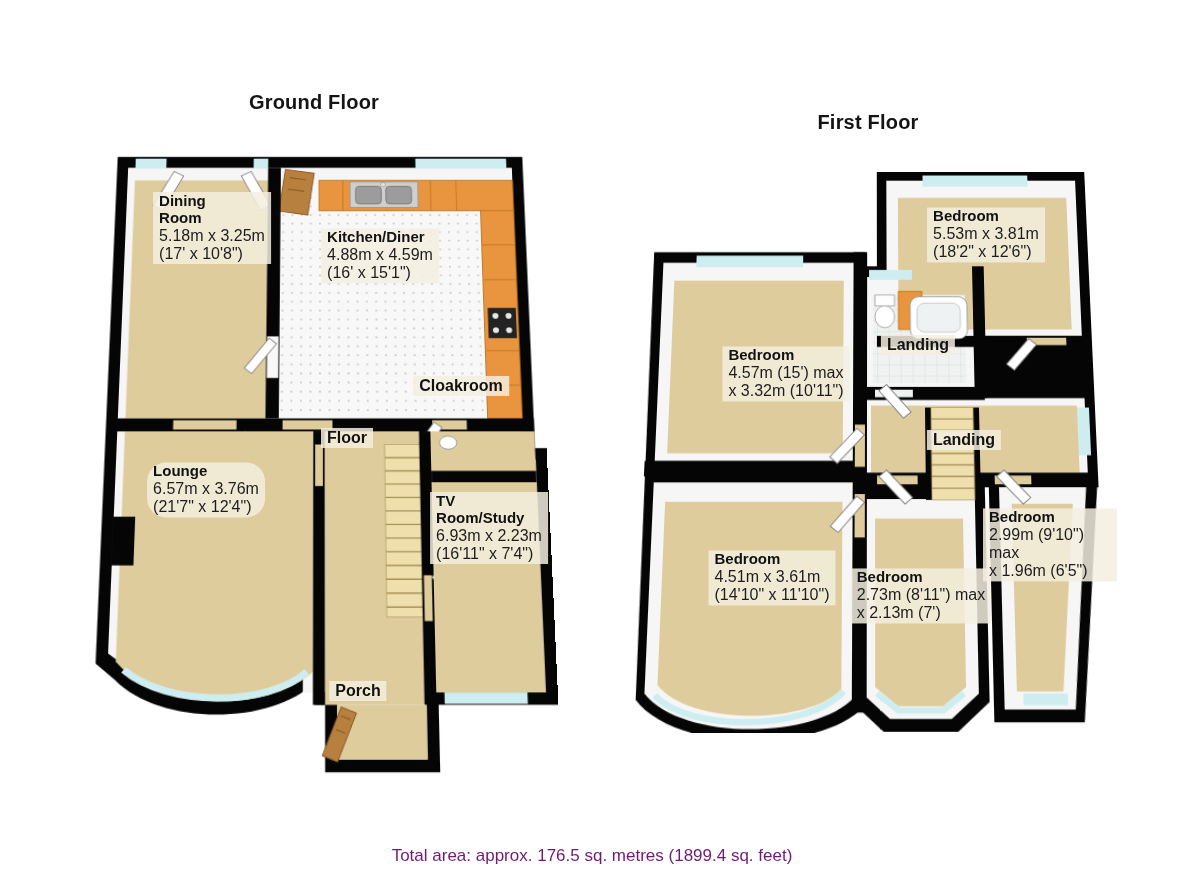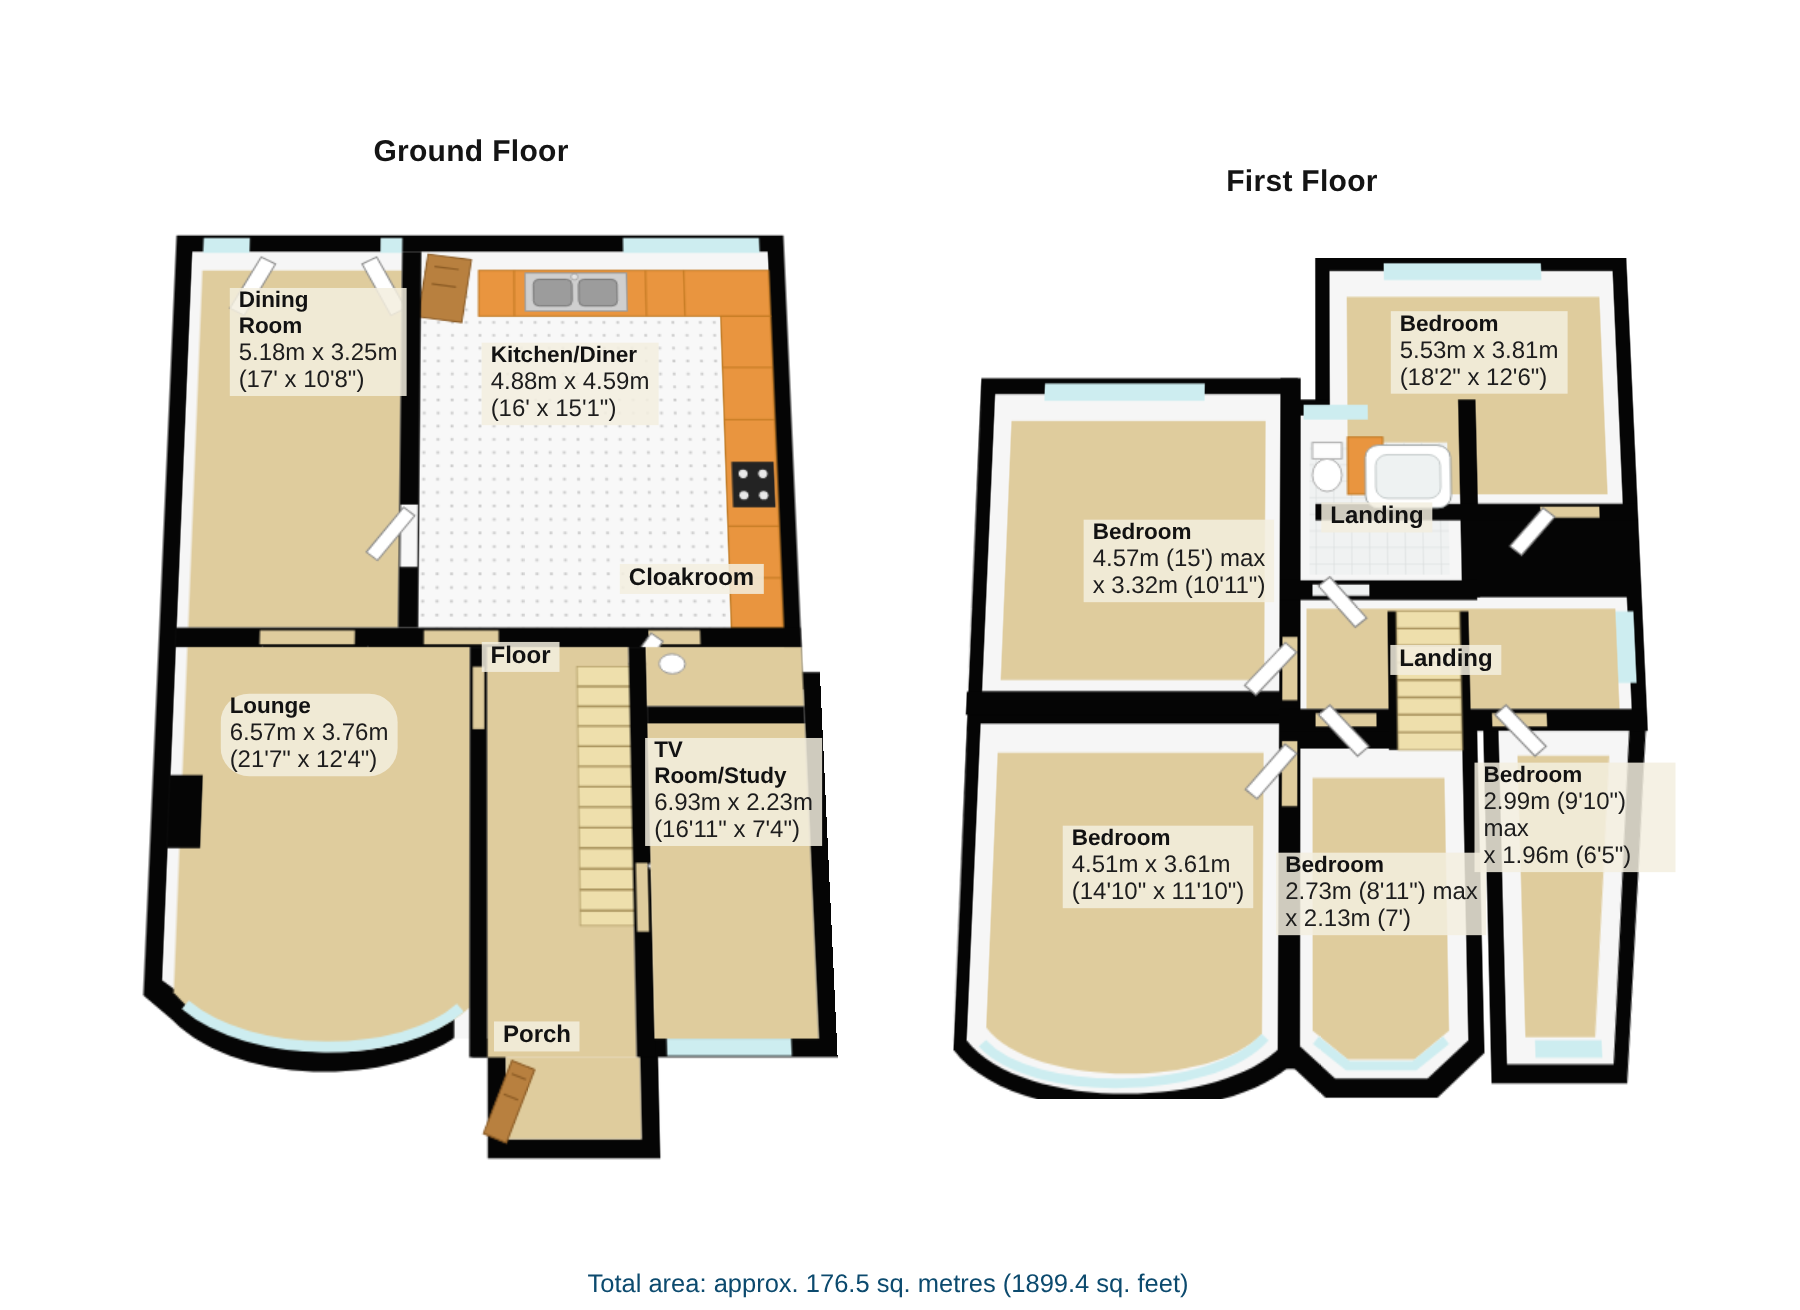--- a/index.html
+++ b/index.html
@@ -10,21 +10,21 @@
   .plan{position:absolute;transform-origin:50% 45%;
         transform:perspective(1400px) rotateX(16deg);}
   .plan svg{display:block;width:100%;height:100%;}
   .room-label{position:absolute;transform:translate(-50%,-50%);text-align:left;
               background:rgba(243,238,223,.85);padding:1px 6px;line-height:1.13;
               white-space:nowrap;}
   .room-name{font-weight:bold;font-size:15px;color:#121212;white-space:pre-line;}
   .room-name.big{font-size:16px;}
   .room-dims{font-size:16px;color:#1d1d1d;white-space:pre-line;}
   .total-area{position:absolute;left:0;right:0;top:846px;text-align:center;
-              font-size:17px;color:#0c4a6e;}
+              font-size:17px;color:#701a75;}
 </style>
 </head>
 <body>
 
 <div id="stage">
 
   <div class="plan" style="left:95px;top:126px;width:450px;height:640px;">
   <svg viewBox="0 0 470 665" preserveAspectRatio="none">
     <defs>
       <pattern id="gDots" width="10" height="10" patternUnits="userSpaceOnUse">

